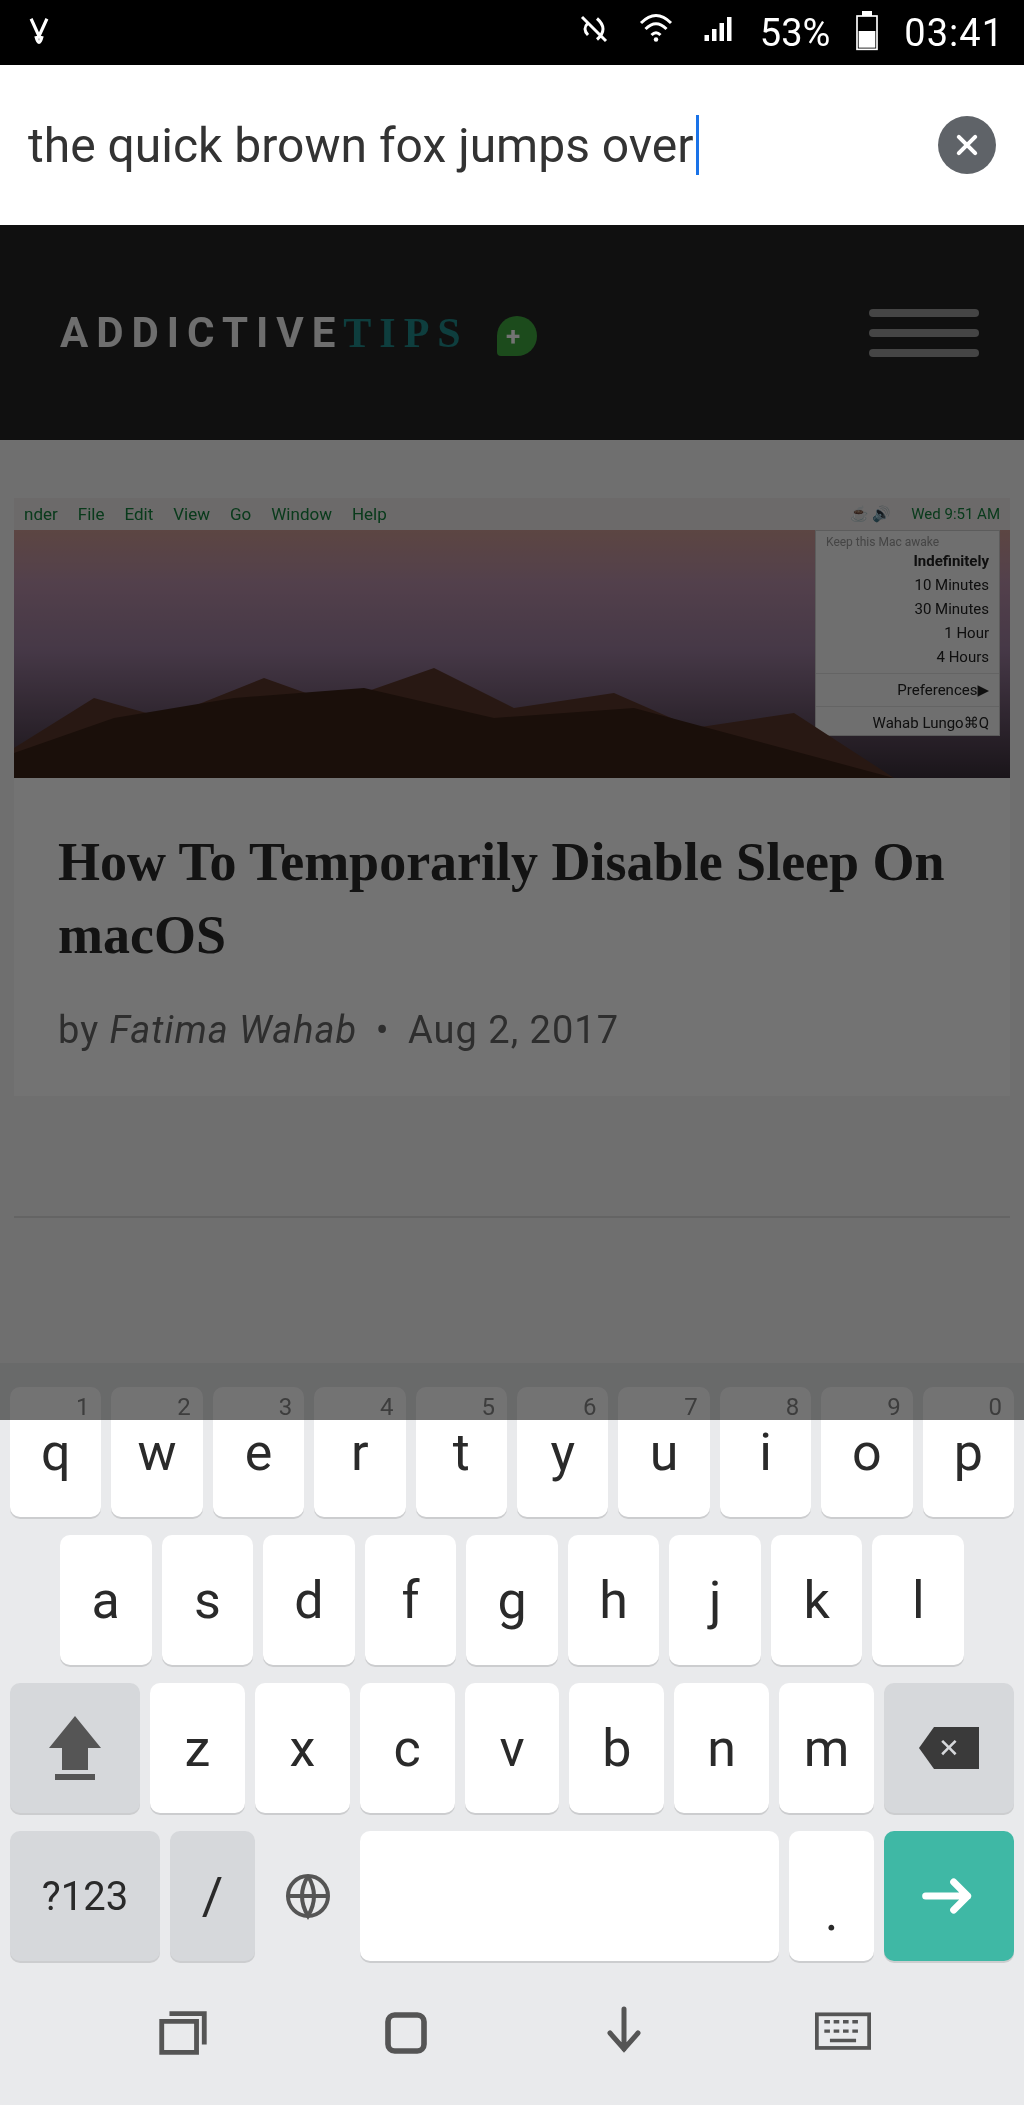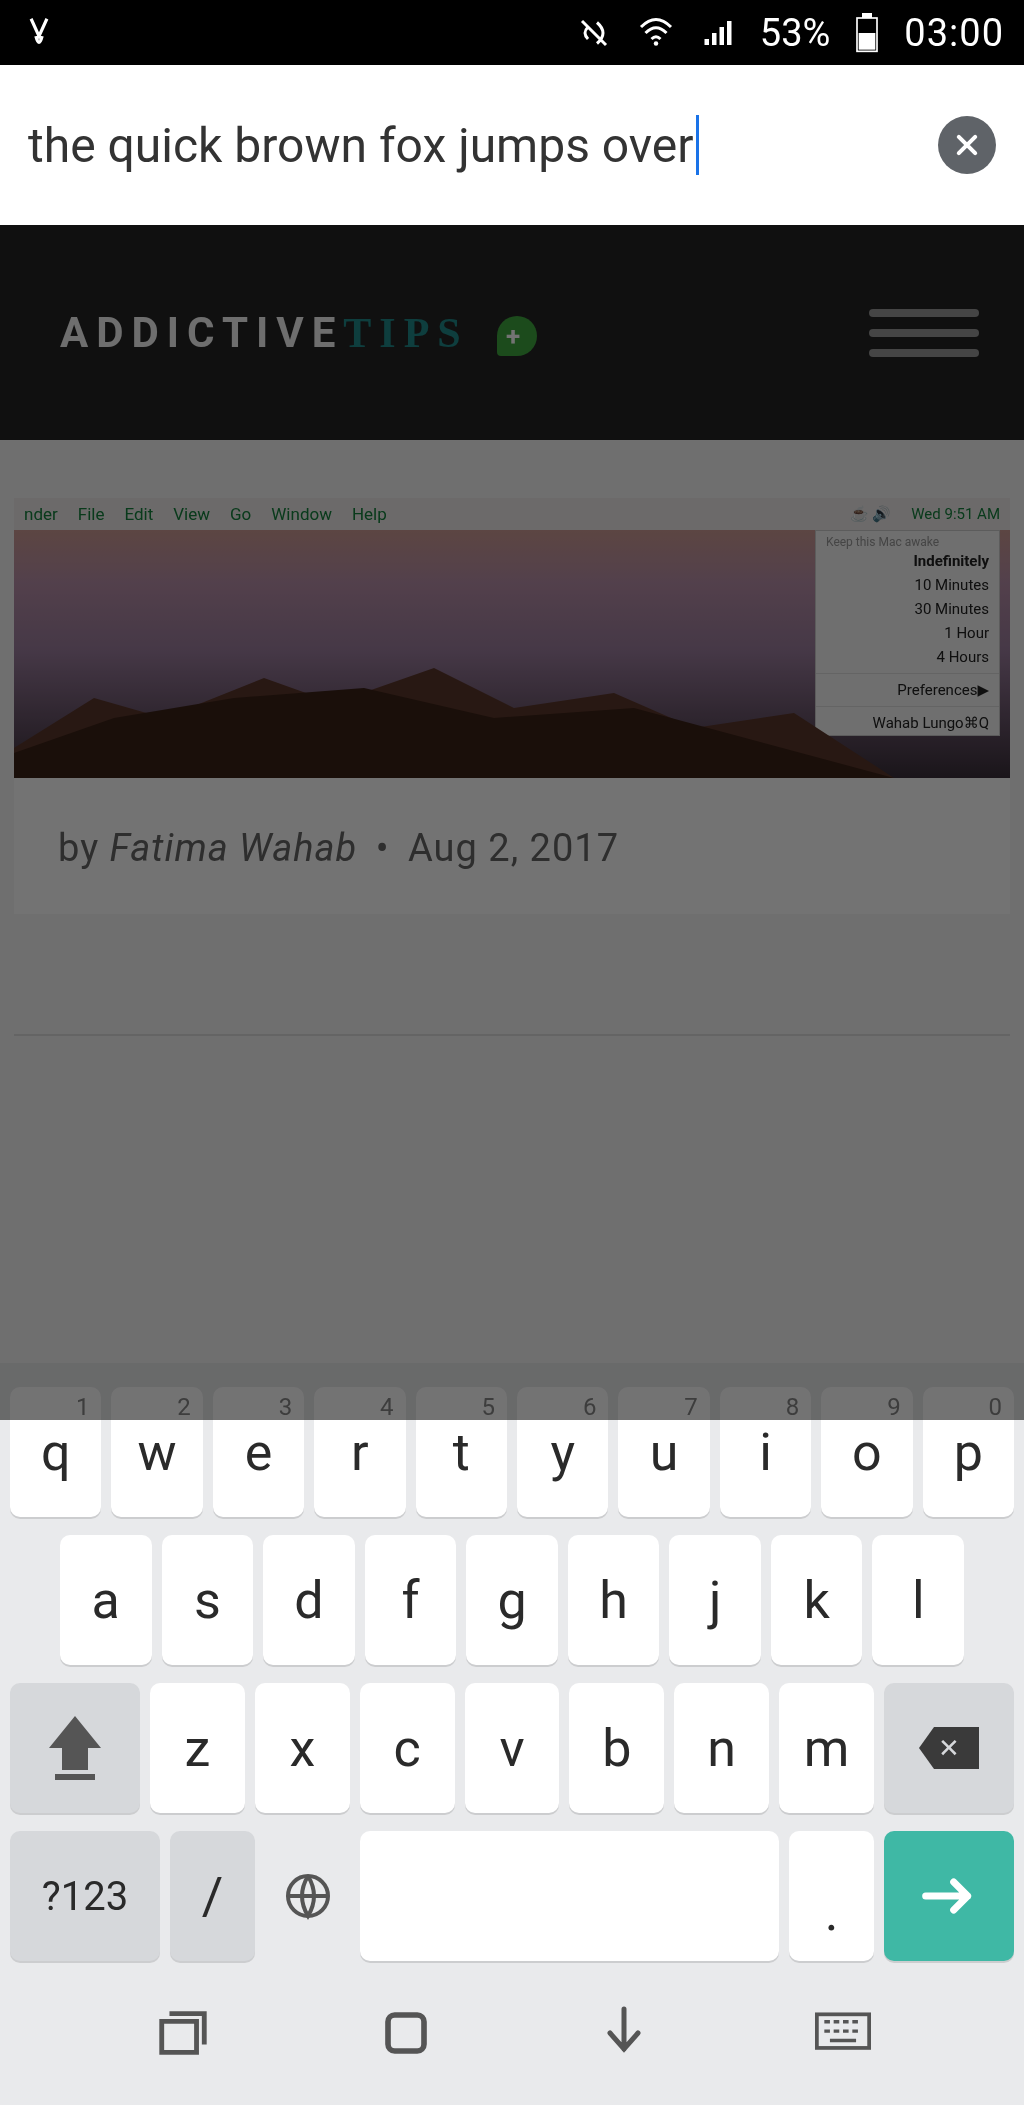--- a/index.html
+++ b/index.html
@@ -17,21 +17,21 @@
     height: 65px;
     background: #000;
     color: #fff;
     display: flex;
     align-items: center;
     justify-content: space-between;
     padding: 0 20px;
     font-size: 38px;
   }
   .status-left { display: flex; align-items: center; gap: 18px; }
-  .status-right { display: flex; align-items: center; gap: 24px; }
+  .status-right { display: flex; align-items: flex-start; gap: 24px; }
   .status-time { font-weight: 400; letter-spacing: 1px; }
 
   
   .url-bar {
     height: 160px;
     background: #fff;
     display: flex;
     align-items: center;
     padding: 0 28px 0 28px;
     gap: 20px;
@@ -308,21 +308,21 @@
       </svg>
     <svg width="36" height="36" viewBox="0 0 24 24">
         <path d="M3 20h3v-4H3zM8 20h3v-8H8zM13 20h3v-12h-3zM18 20h3V4h-3z" fill="#fff"></path>
       </svg>
     <span>53%</span>
     <svg width="26" height="40" viewBox="0 0 14 24">
         <rect x="1" y="3" width="12" height="20" stroke="#fff" fill="none"></rect>
         <rect x="4" y="0" width="6" height="3" fill="#fff"></rect>
         <rect x="2" y="12" width="10" height="10" fill="#fff"></rect>
       </svg>
-    <span class="status-time">03:00</span>
+    <span class="status-time">03:41</span>
   </div>
 </div>
 
 <div class="url-bar">
   <div class="url-input">
     <span>the quick brown fox jumps over</span>
       <span class="cursor"></span>
   </div>
   <div class="clear-btn">
     <svg width="28" height="28" viewBox="0 0 24 24">
@@ -379,20 +379,21 @@
           <span>⌘Q</span>
         </div>
     </div>
     <svg class="mountain" viewBox="0 0 1000 120" preserveAspectRatio="none">
       <path d="M0 120 L0 90 L80 40 L150 60 L250 20 L320 45 L420 10 L500 50 L600 35 L680 70 L780 55 L880 120 Z" fill="#5a362a"></path>
       <path d="M0 120 L0 95 L100 60 L220 40 L350 30 L480 60 L620 50 L880 120 Z" fill="#3a2218"></path>
     </svg>
   </div>
 
   <div class="article-card">
+    <div class="article-title">How To Temporarily Disable Sleep On macOS</div>
     <div class="article-meta">
       <span>by</span>
       <span class="article-author">Fatima Wahab</span>
       <span class="meta-sep">•</span>
       <span>Aug 2, 2017</span>
     </div>
   </div>
 
   <div class="divider"></div>
 </div>

